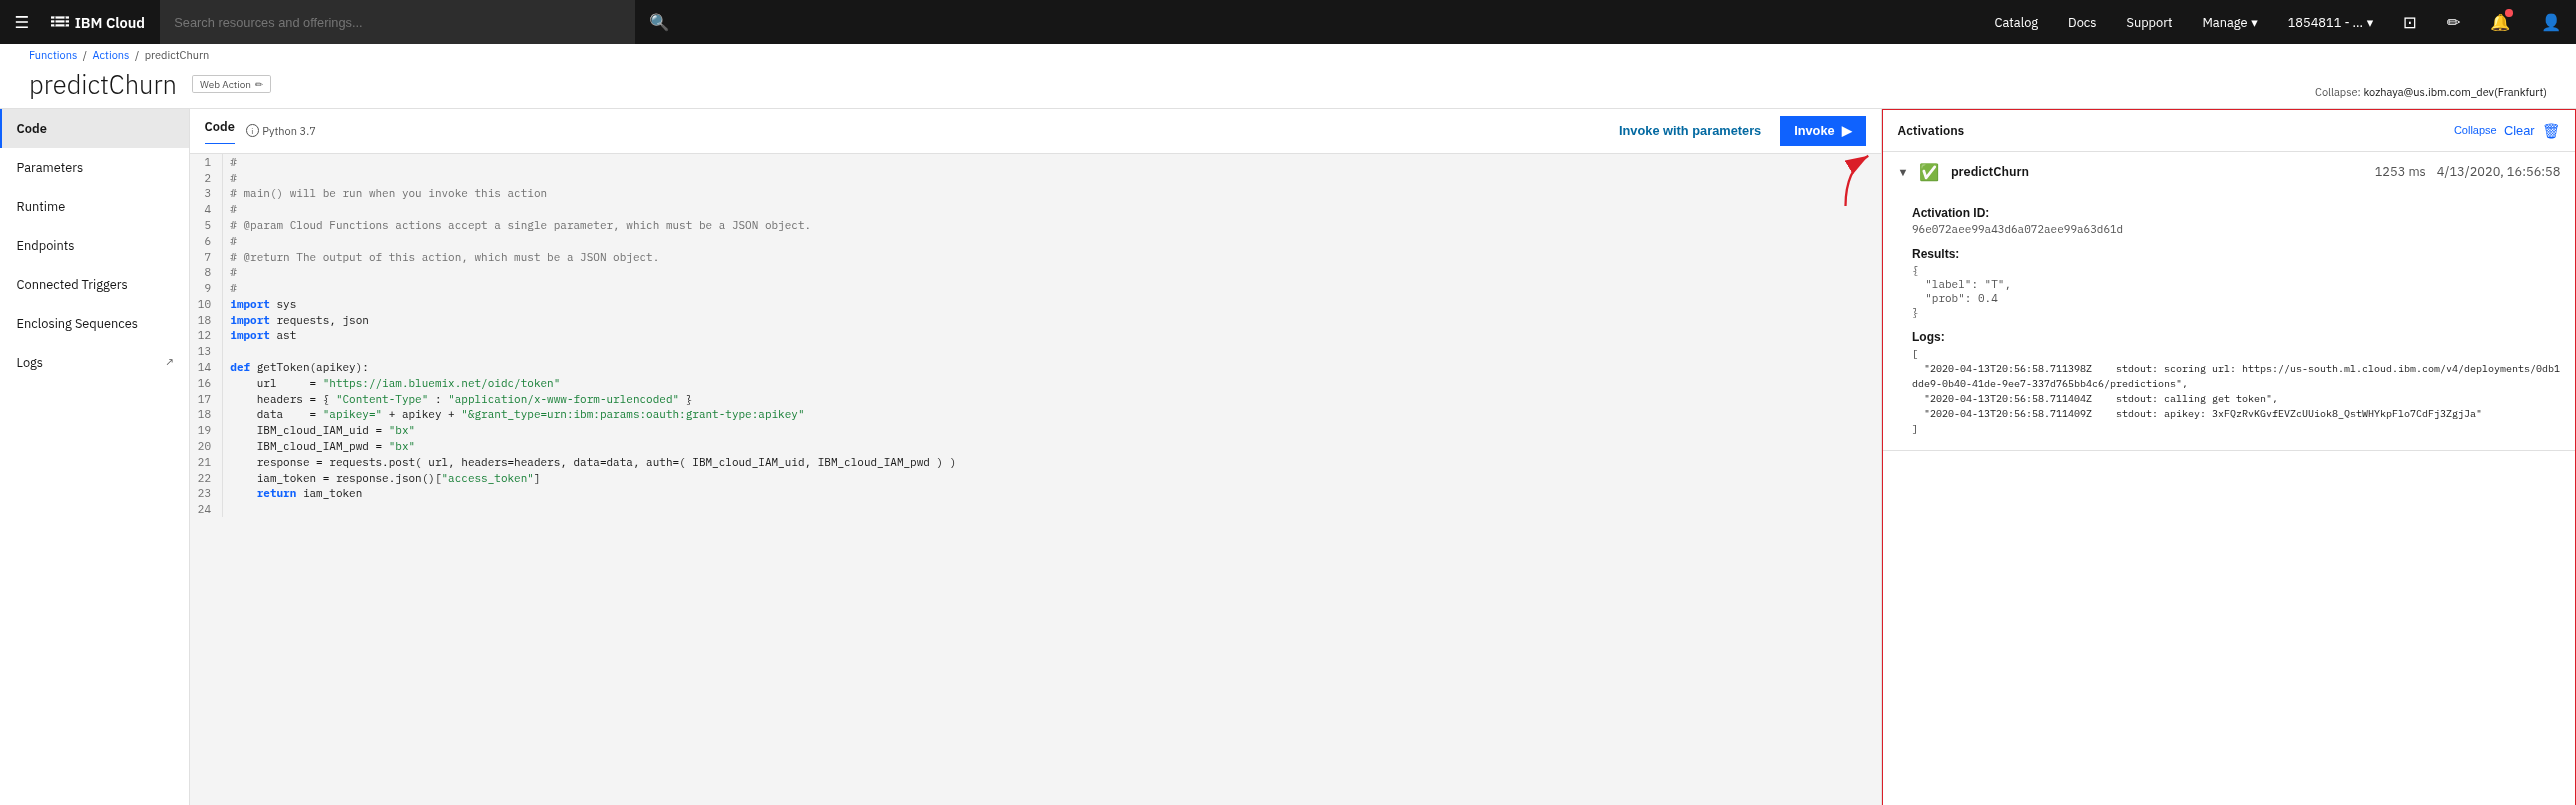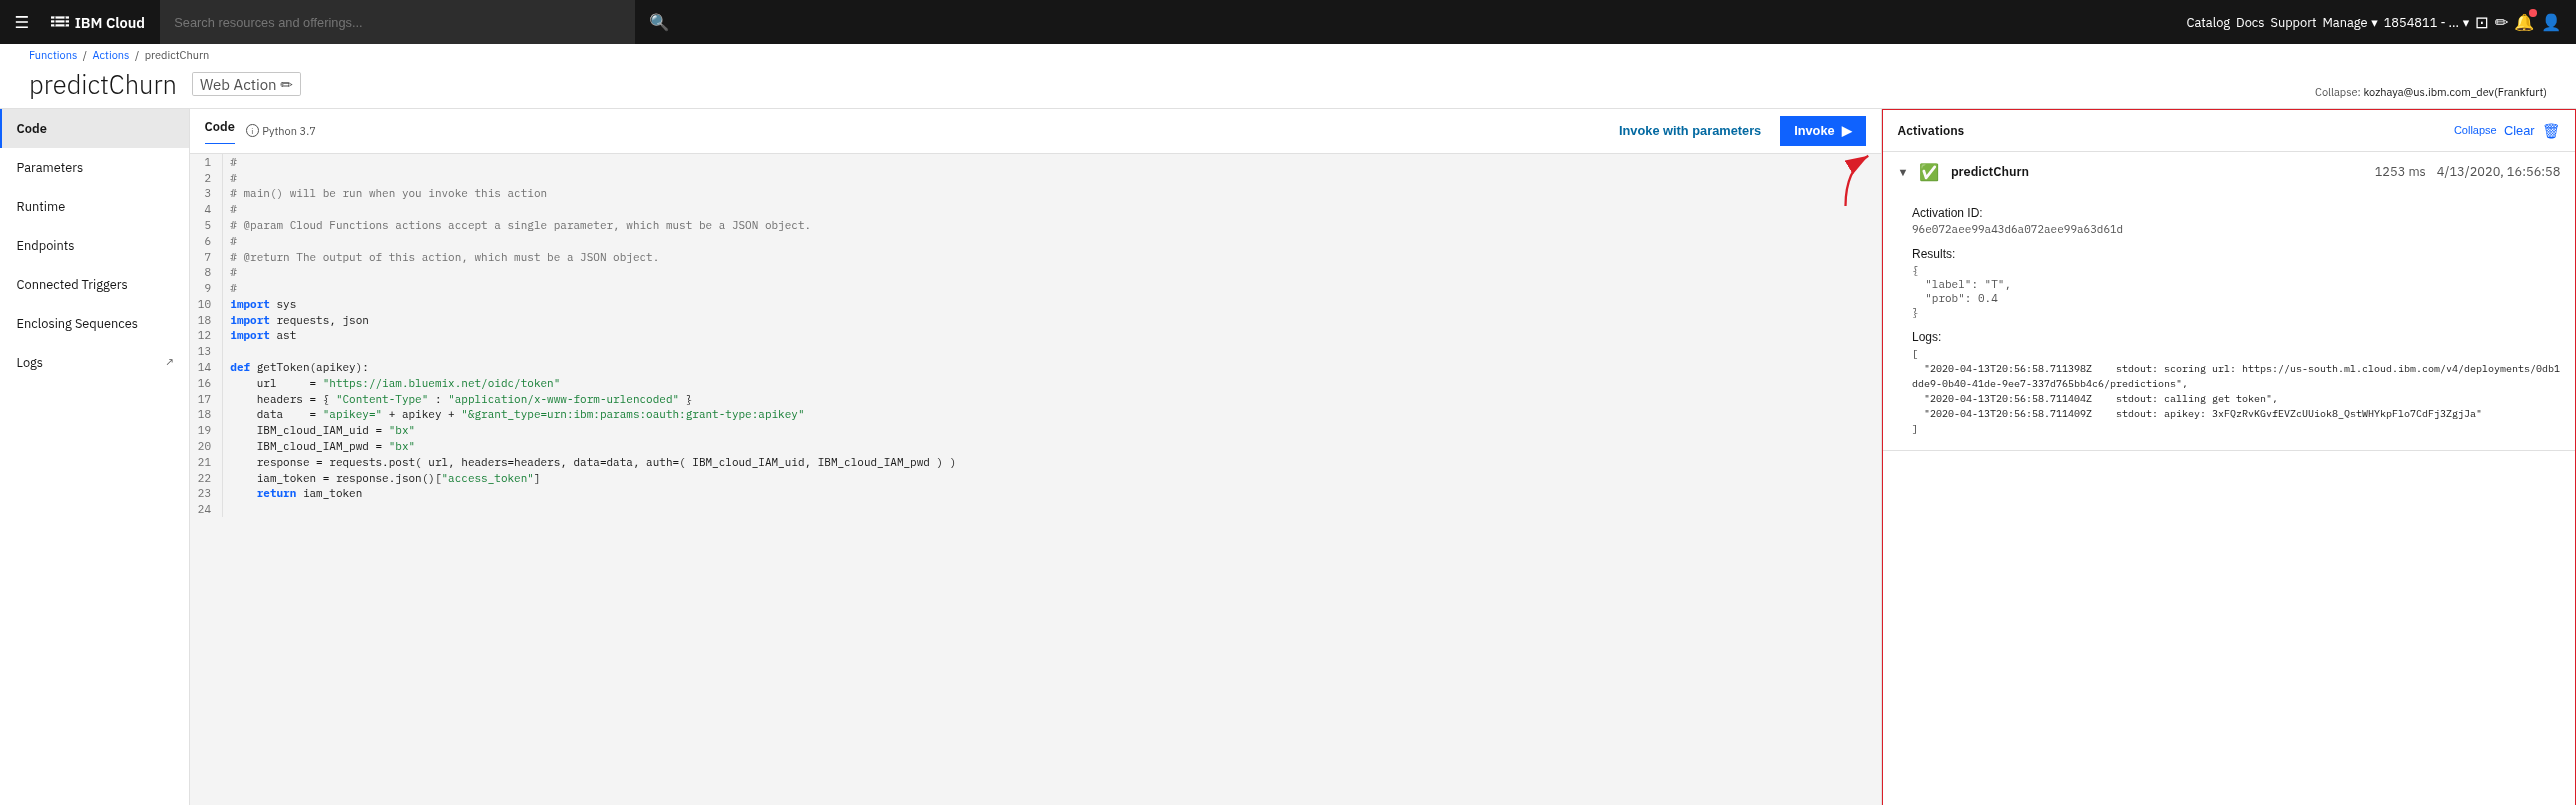--- a/index.html
+++ b/index.html
@@ -21,21 +21,21 @@
       flex: 1;
       max-width: 475px;
       background: #2d2d2d;
       border: none;
       color: #aaa;
       height: 44px;
       padding: 0 14.6px;
       font-size: 12.8px;
       outline: none;
     }
-    .topnav-right { margin-left: auto; display: flex; align-items: center; gap: 6px; }
+    .topnav-right { margin-left: auto; display: flex; align-items: center; gap: 30px; }
     .topnav-link { color: #fff; font-size: 12.8px; cursor: pointer; text-decoration: none; }
     .topnav-icon { color: #fff; font-size: 16.4px; cursor: pointer; position: relative; }
     .notif-dot {
       position: absolute;
       top: -1.8px; right: -1.8px;
       width: 7.3px; height: 7.3px;
       background: #fa4d56;
       border-radius: 50%;
     }
 
@@ -46,21 +46,21 @@
       border-bottom: 0.9px solid #e0e0e0;
     }
     .breadcrumb { display: flex; align-items: center; gap: 5.5px; font-size: 11px; margin-bottom: 5.5px; }
     .breadcrumb a { color: #0f62fe; text-decoration: none; }
     .breadcrumb-sep { color: #525252; }
     .breadcrumb-current { color: #525252; }
     .page-title-row { display: flex; align-items: center; gap: 14.6px; margin-bottom: 7.3px; }
     .page-title { font-size: 25.6px; font-weight: 300; color: #161616; }
     .webaction-badge {
       display: flex; align-items: center; gap: 3.7px;
-      font-size: 15px; color: #525252; border: 0.9px solid #c6c6c6;
+      font-size: 10px; color: #525252; border: 0.9px solid #c6c6c6;
       padding: 1.8px 7.3px; border-radius: 1.8px;
     }
 
     
     .layout { display: flex; height: calc(100vh - 44px - 58px); }
     .sidebar {
       width: 190px;
       background: #fff;
       border-right: 0.9px solid #e0e0e0;
       flex-shrink: 0;
@@ -169,21 +169,21 @@
     .activation-timestamp { font-size: 12.8px; color: #525252; }
 
     
     .activation-detail {
       padding: 14.6px 14.6px 14.6px 29px;
       font-family: 'IBM Plex Mono', 'Courier New', monospace;
       font-size: 11px;
       color: #161616;
       background: #fff;
     }
-    .activation-detail-label { font-weight: 400; font-size: 12px; font-family: Arial, sans-serif; margin-bottom: 1.8px; }
+    .activation-detail-label { font-weight: 700; font-size: 12px; font-family: Arial, sans-serif; margin-bottom: 1.8px; }
     .activation-detail-value { margin-bottom: 11px; color: #525252; font-size: 11px; }
     .logs-content {
       font-size: 10px;
       color: #161616;
       line-height: 1.5;
       background: #fff;
       white-space: pre-wrap;
       word-break: break-all;
     }
 

